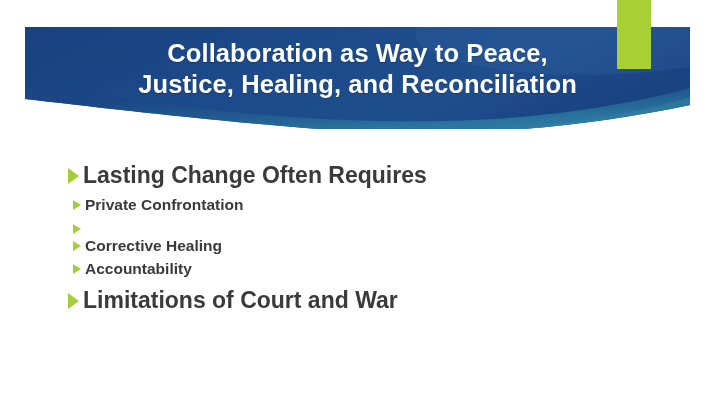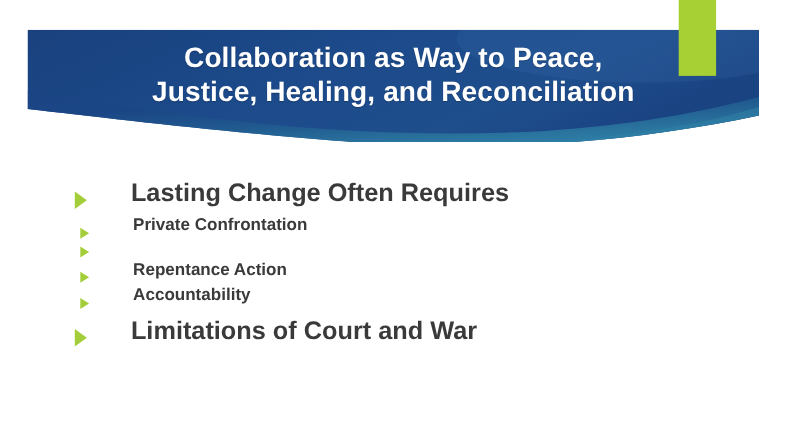--- a/index.html
+++ b/index.html
@@ -71,22 +71,21 @@
 
   
   #body-content {
     position: absolute;
     left: 0;
     top: 160px;
     width: 720px;
   }
   .bullet-row {
     display: flex;
-    align-items: flex-end;
-    gap: 36px;
+    align-items: flex-start;
   }
   .bullet-l1 {
     padding-left: 68px;
     margin-bottom: 1px;
   }
   .bullet-l2 {
     padding-left: 73px;
     margin-bottom: 1px;
   }
   .tri {
@@ -200,21 +199,21 @@
     <div class="sub-group">
       <div class="bullet-row bullet-l2">
         <span class="tri tri-l2"></span>
         <span class="txt-l2">Private Confrontation</span>
       </div>
       <div class="bullet-row bullet-l2">
         <span class="tri tri-l2"></span>
       </div>
       <div class="bullet-row bullet-l2">
         <span class="tri tri-l2"></span>
-        <span class="txt-l2">Repentance Action</span>
+        <span class="txt-l2">Corrective Healing</span>
       </div>
       <div class="bullet-row bullet-l2">
         <span class="tri tri-l2"></span>
         <span class="txt-l2">Accountability</span>
       </div>
     </div>
 
     <div class="bullet-row bullet-l1">
       <span class="tri tri-l1"></span>
       <span class="txt-l1">Limitations of Court and War</span>

